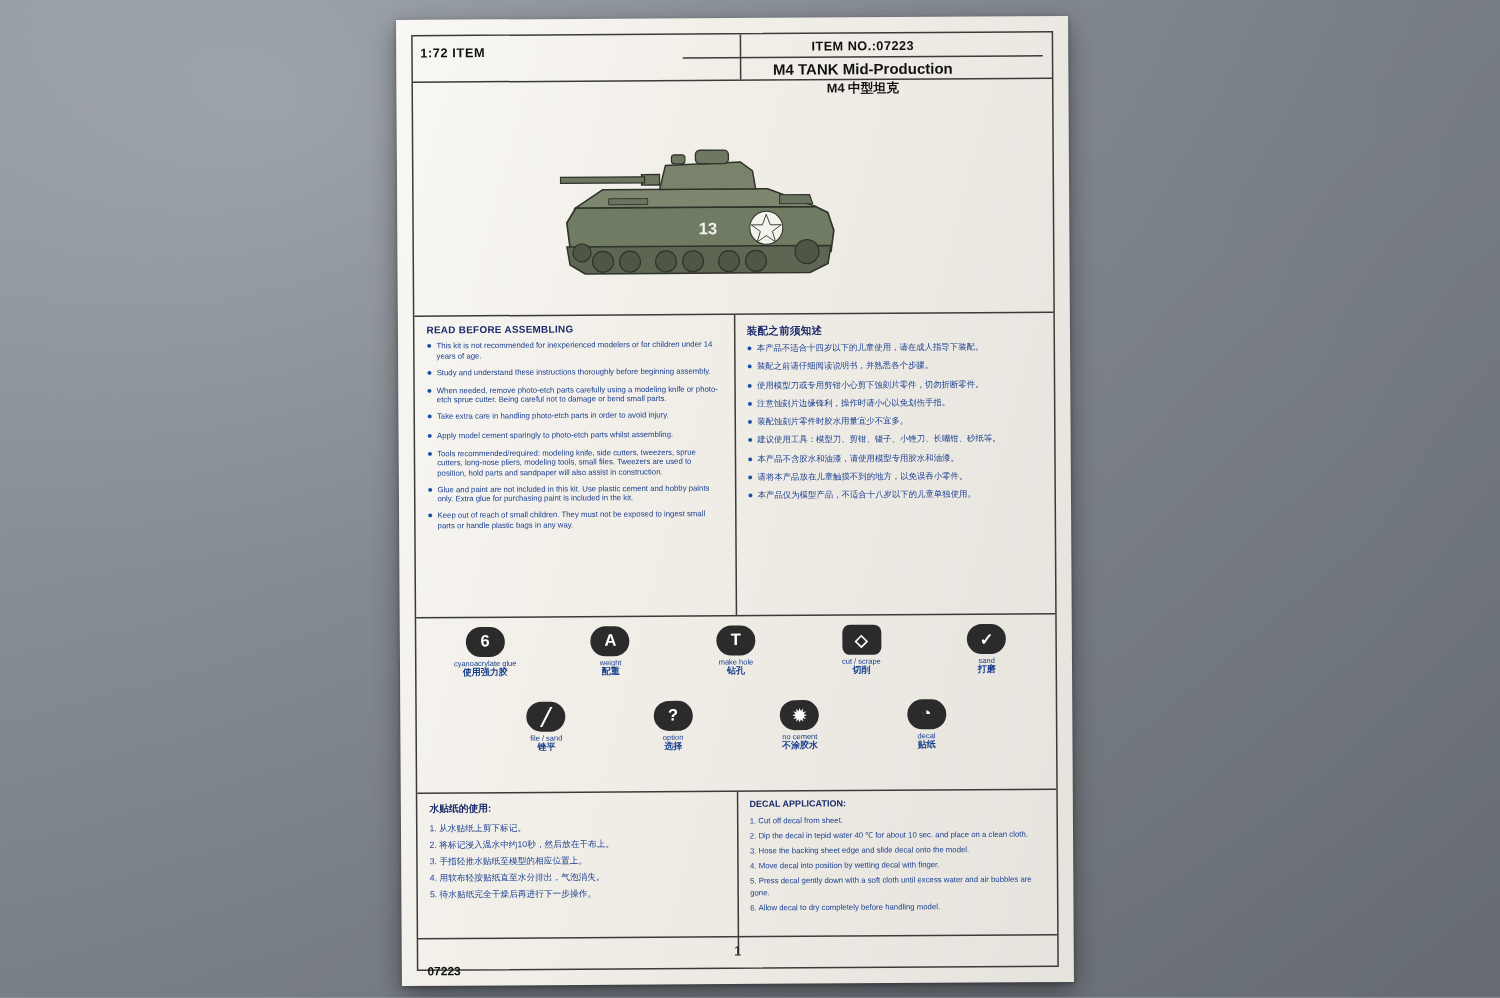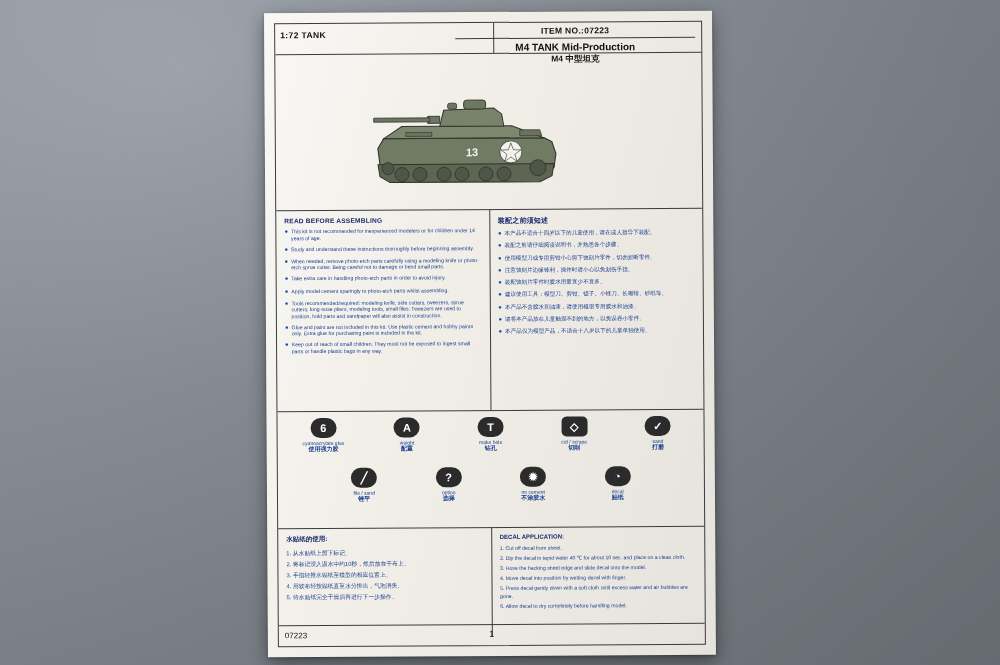--- a/index.html
+++ b/index.html
@@ -105,33 +105,33 @@
   .decal-col{flex:1;padding:6px 8px;}
   .decal-col + .decal-col{border-left:1px solid #3b3b3b;}
   .decal-head{font-size:6px;font-weight:bold;color:#1a2a6b;margin-bottom:5px;}
   .decal-head.cn{font-size:6.5px;}
   .dline{font-size:5.2px;color:#1a3f8f;line-height:1.45;margin-bottom:2.5px;}
   .dline.cn{font-size:5.8px;}
   
   .footer{
     position:absolute;left:0;right:0;bottom:0;height:20px;border-top:1px solid #3b3b3b;
   }
-  .foot-left{position:absolute;left:6px;top:5px;font-size:8px;font-weight:normal;color:#111;}
+  .foot-left{position:absolute;left:6px;top:17px;font-size:8px;font-weight:bold;color:#111;}
   .foot-center{position:absolute;left:0;right:0;top:4px;text-align:center;font-size:9px;color:#111;}
 </style>
 </head>
 <body>
 
 <div class="backdrop"></div>
 
 <div class="sheet">
   <div class="inner">
 
     <div class="header">
-      <div class="scale">1:72 TANK</div>
+      <div class="scale">1:72 ITEM</div>
       <div class="hdr-sep"></div>
       <div class="hdr-right">
         <div class="itemno">ITEM NO.:07223</div>
         <div class="title-en">M4 TANK Mid-Production</div>
         <div class="title-cn">M4 中型坦克</div>
       </div>
     </div>
 
     <div class="art">
       <svg class="tank" viewBox="0 0 290 122">

